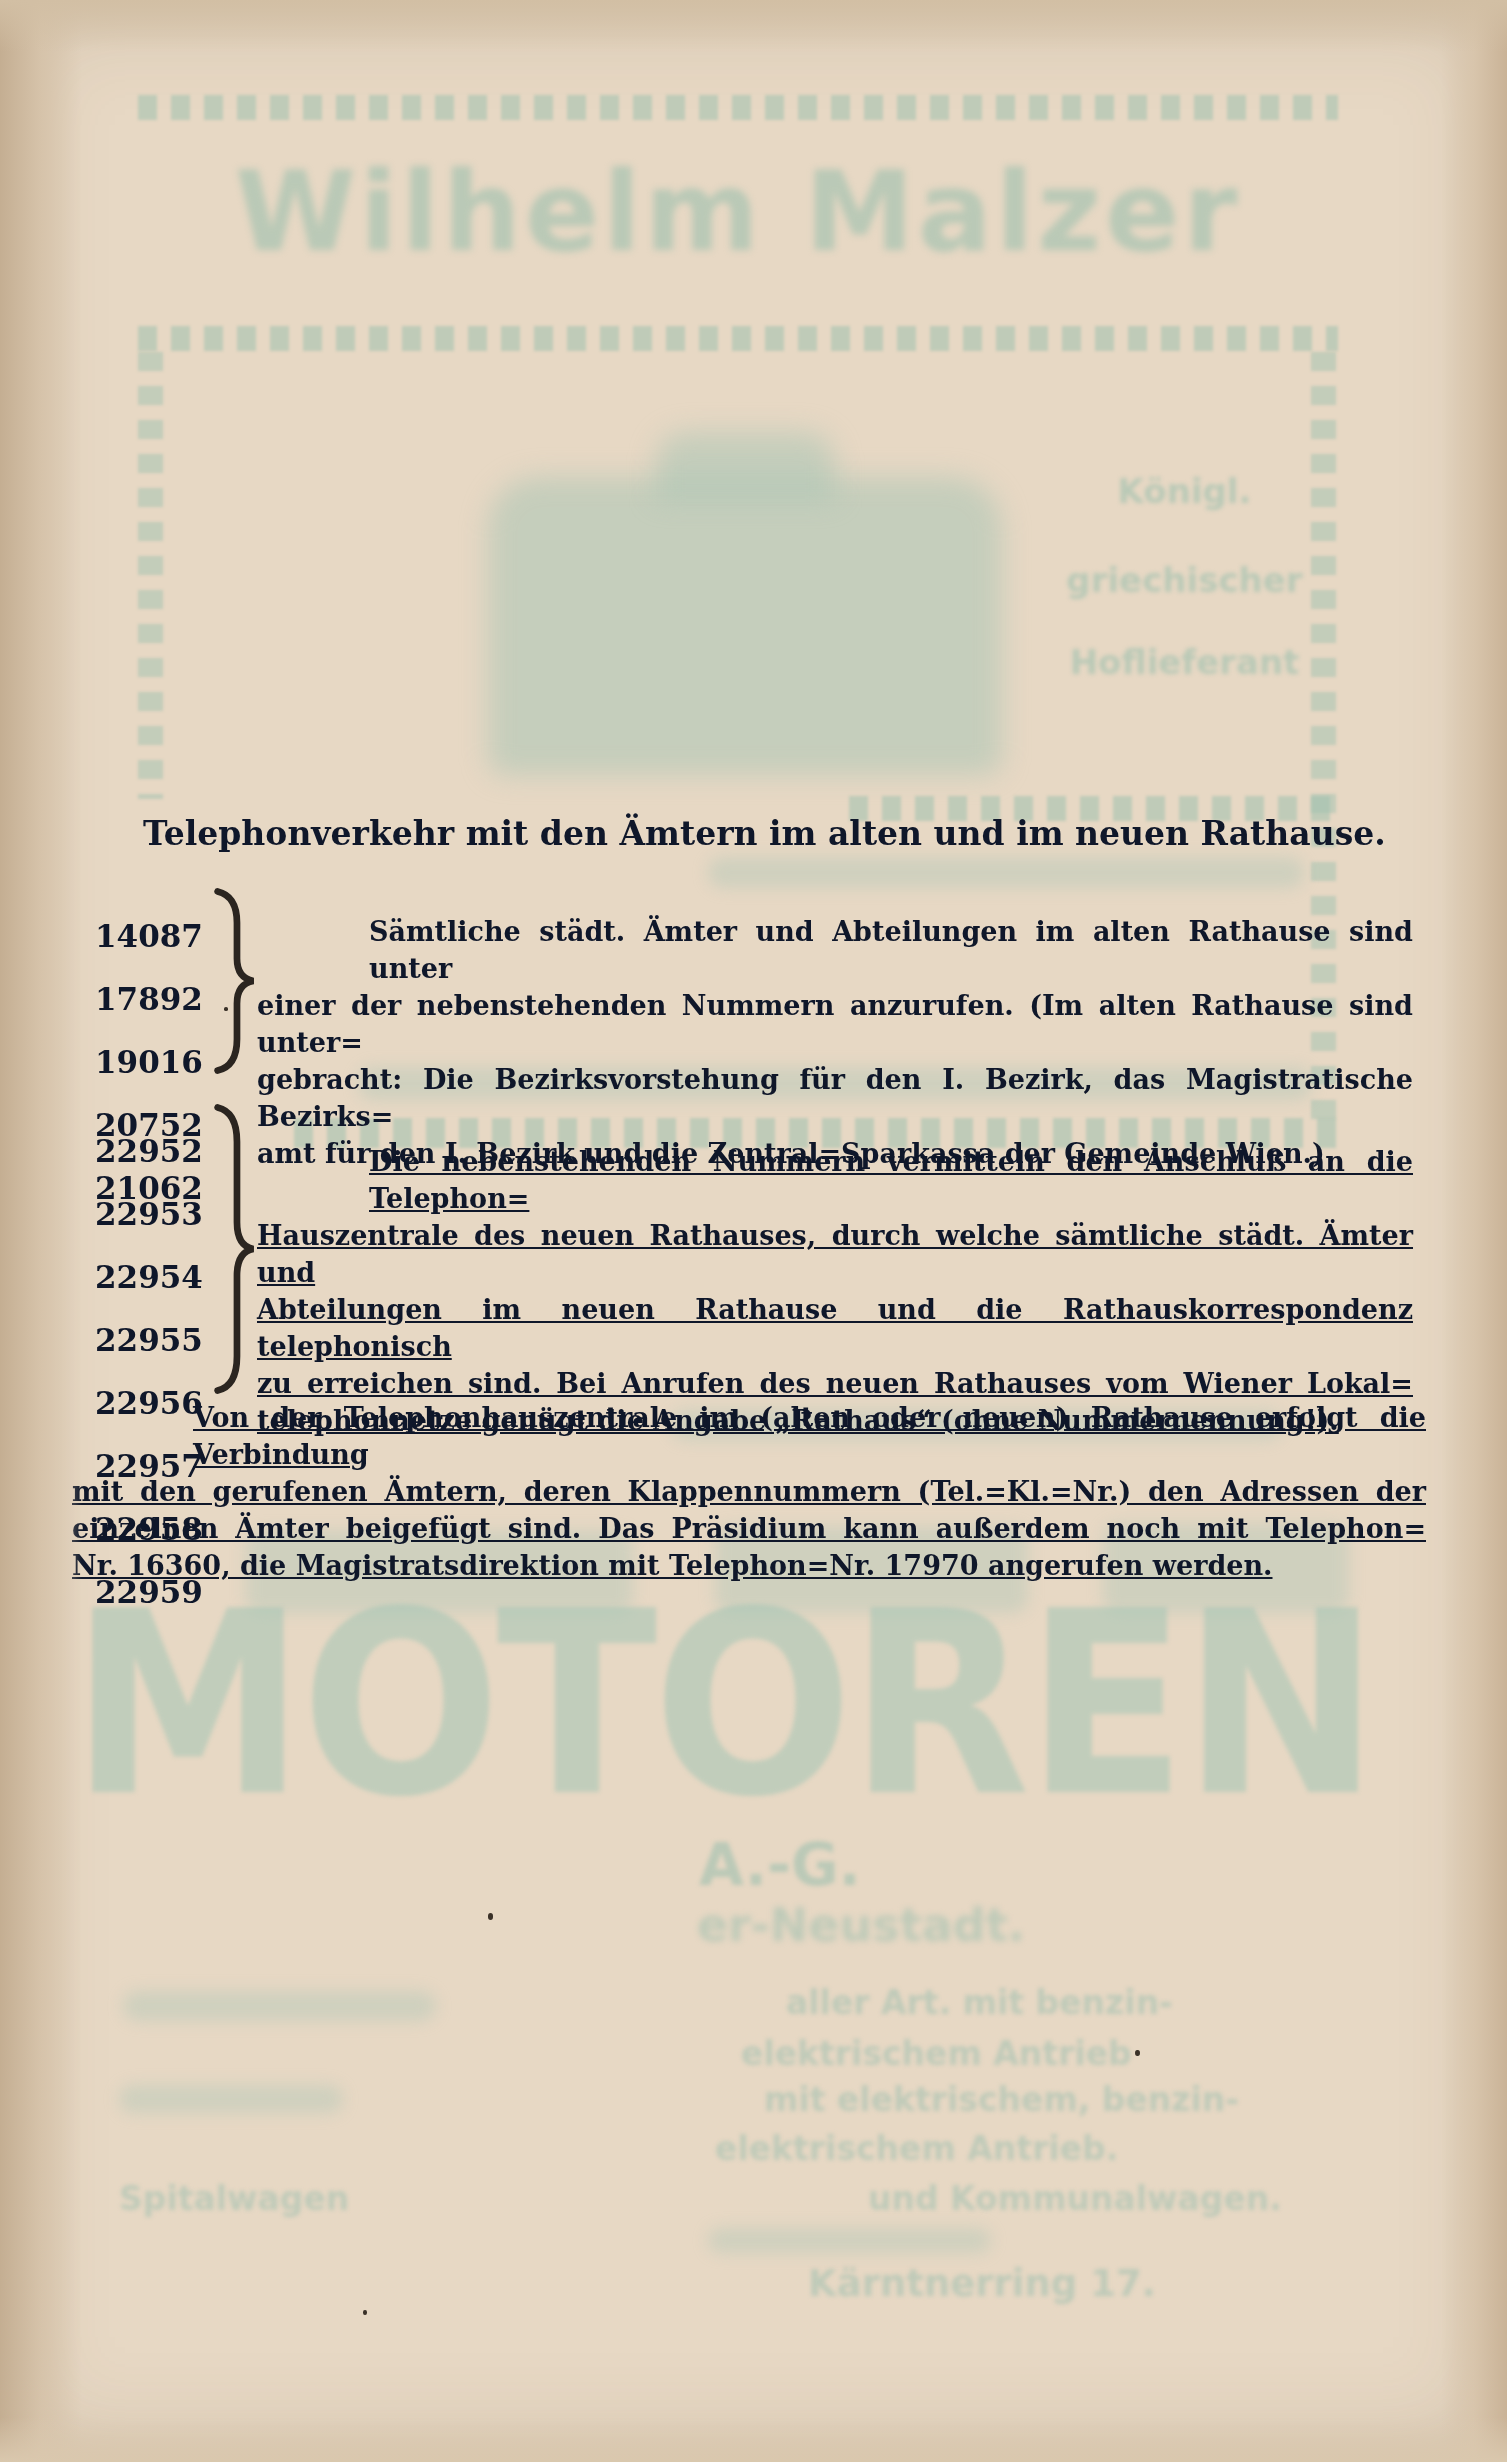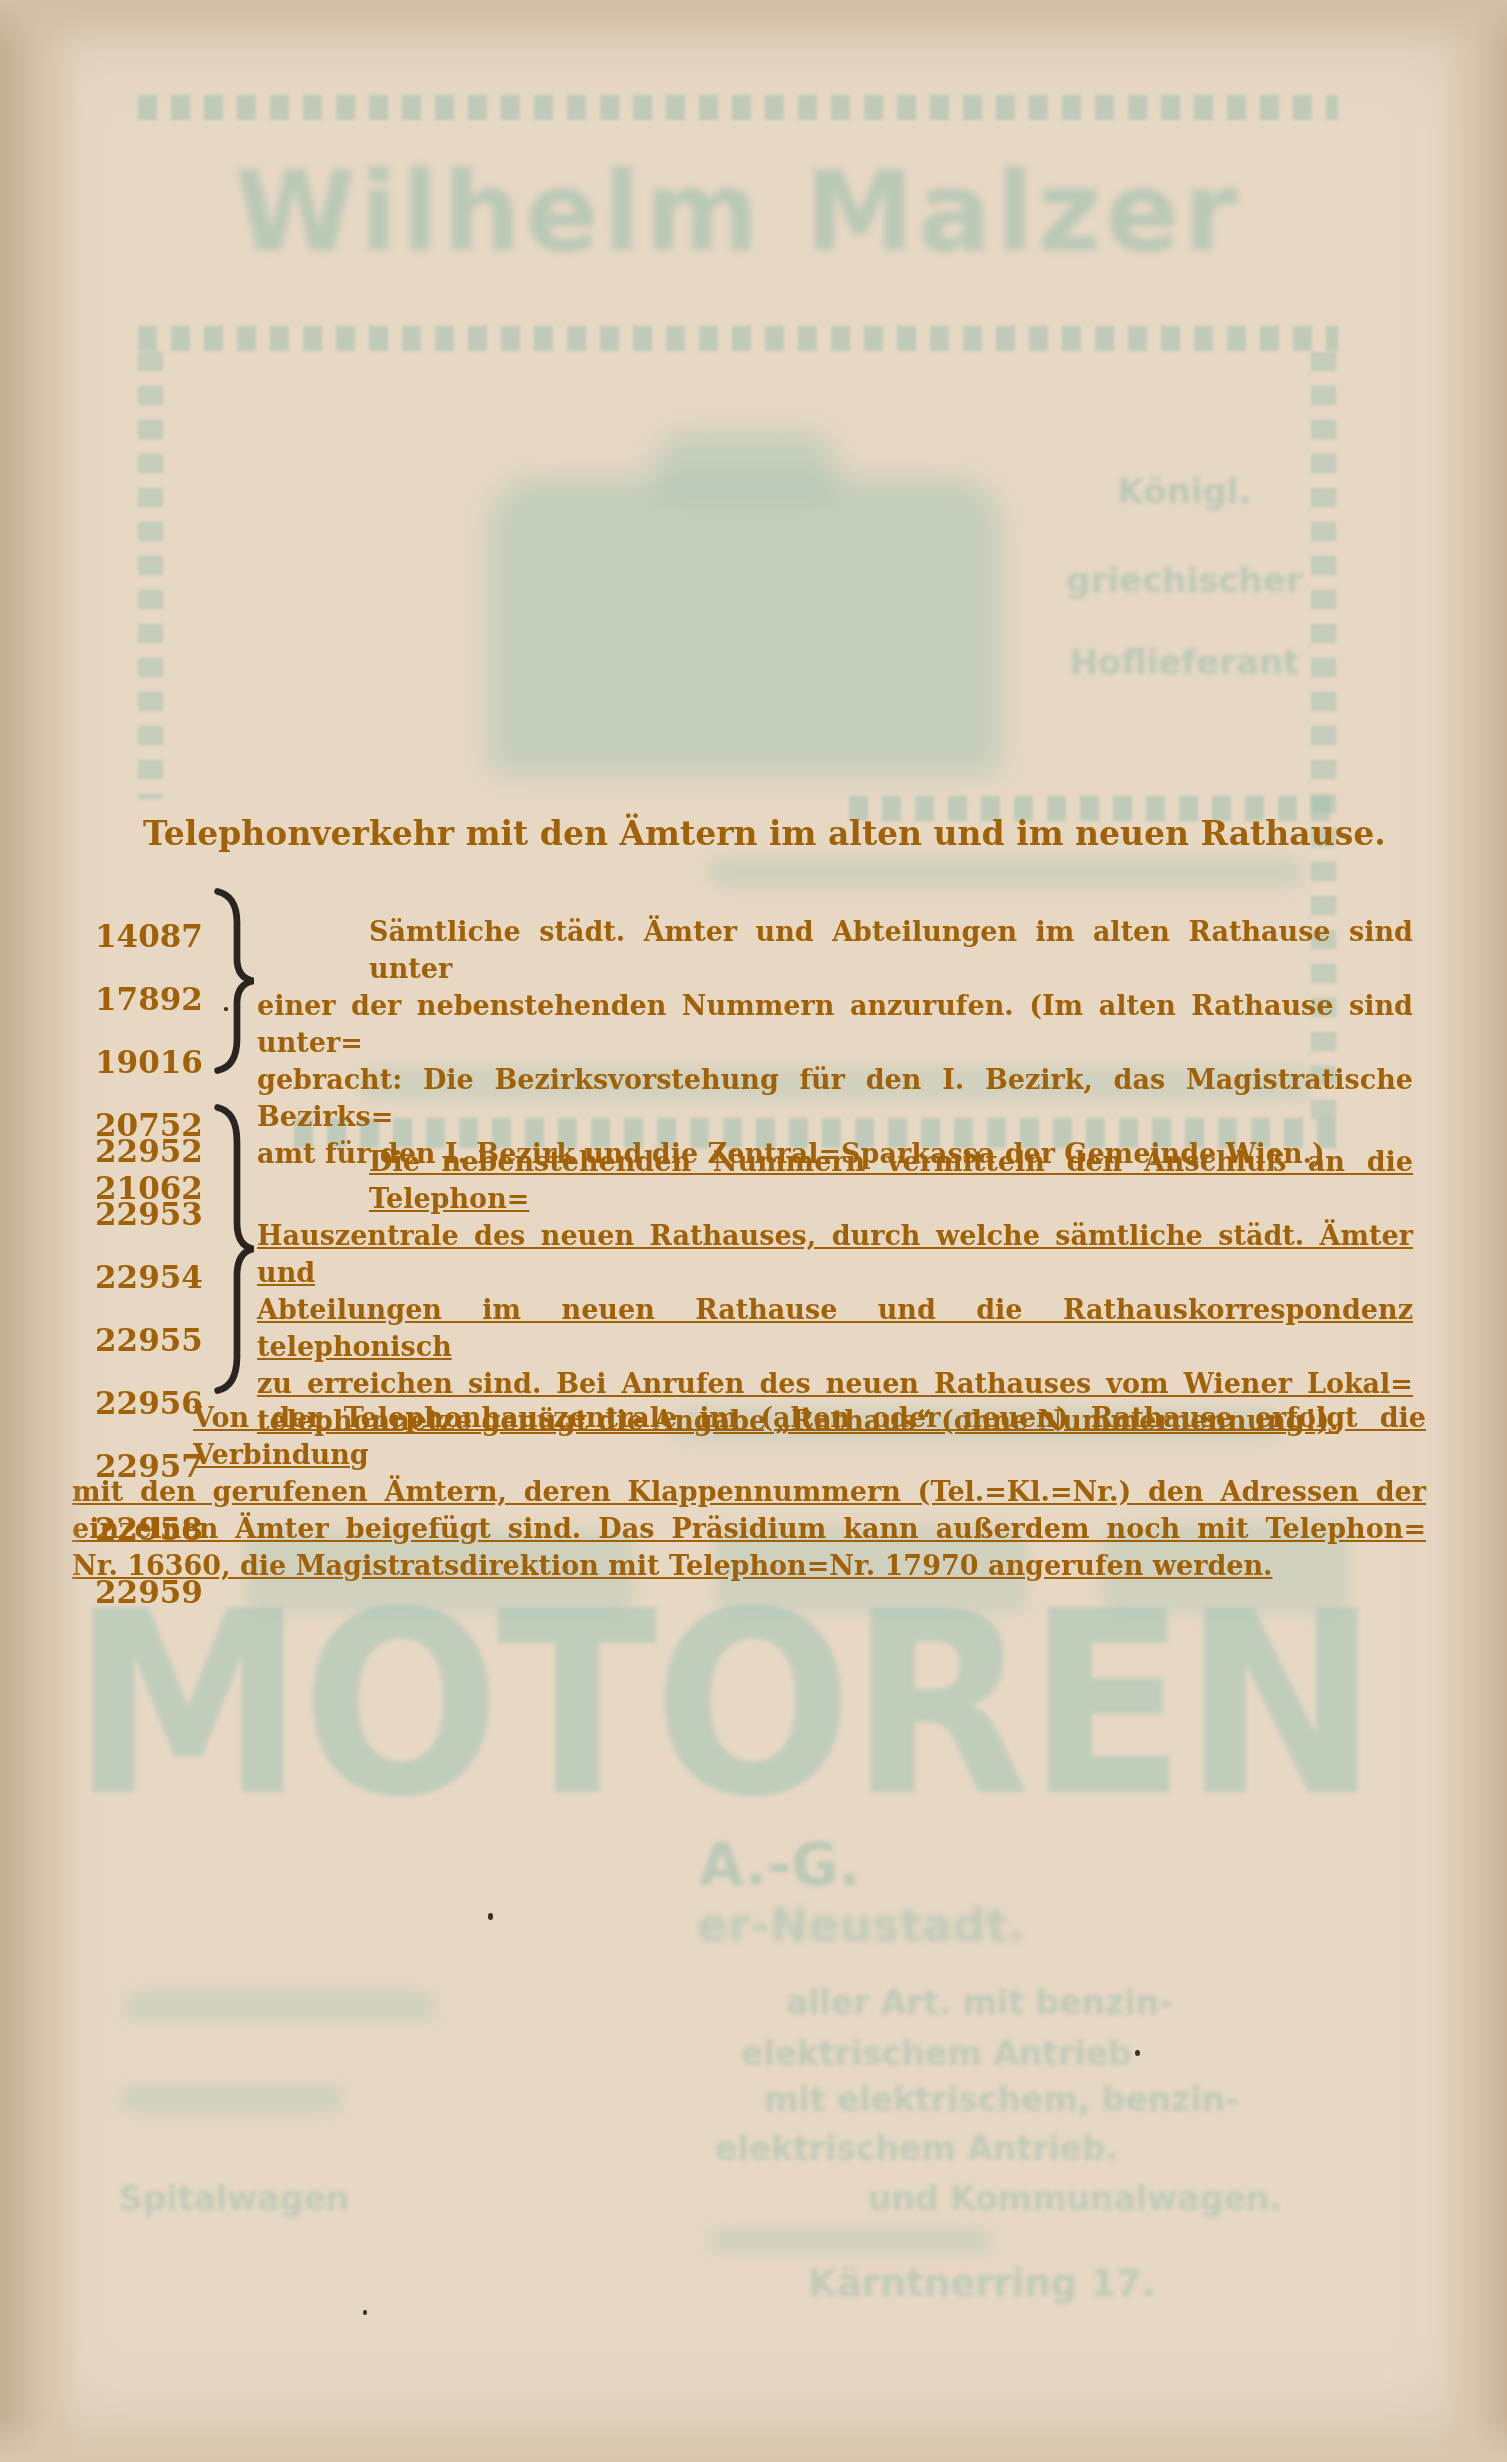--- a/index.html
+++ b/index.html
@@ -40,21 +40,21 @@
     transform:scaleX(.93);transform-origin:left top;}
   .g-ag{font-family:"DejaVu Sans",sans-serif;font-weight:bold;font-size:58px;
     filter:blur(2.2px);color:rgba(158,192,175,.6);}
   .g-city{font-family:"DejaVu Sans",sans-serif;font-weight:bold;font-size:46px;
     filter:blur(3px);text-align:center;width:708px;color:rgba(158,192,175,.55);}
   .g-line{font-family:"DejaVu Sans",sans-serif;font-weight:bold;font-size:33px;
     filter:blur(2.2px);color:rgba(156,190,174,.52);}
   .speck{position:absolute;background:#3a3128;border-radius:50%;}
 
   
-  .ink{position:absolute;inset:0;color:#a16207;}
+  .ink{position:absolute;inset:0;color:#0f172a;}
   .title{position:absolute;left:143px;top:814px;width:1210px;
     font-size:33px;font-weight:bold;margin:0;
     text-align:justify;text-align-last:justify;white-space:nowrap;}
   .block{position:absolute;}
   .numbers{position:absolute;left:0;top:0;font-weight:bold;font-size:31px;}
   .num{line-height:36px;margin-top:27px;}
   .brace{position:absolute;}
   .textcol{position:absolute;font-weight:bold;font-size:27px;}
   .line{text-align:justify;text-align-last:justify;line-height:37px;}
   .line.last{text-align:left;text-align-last:left;}

